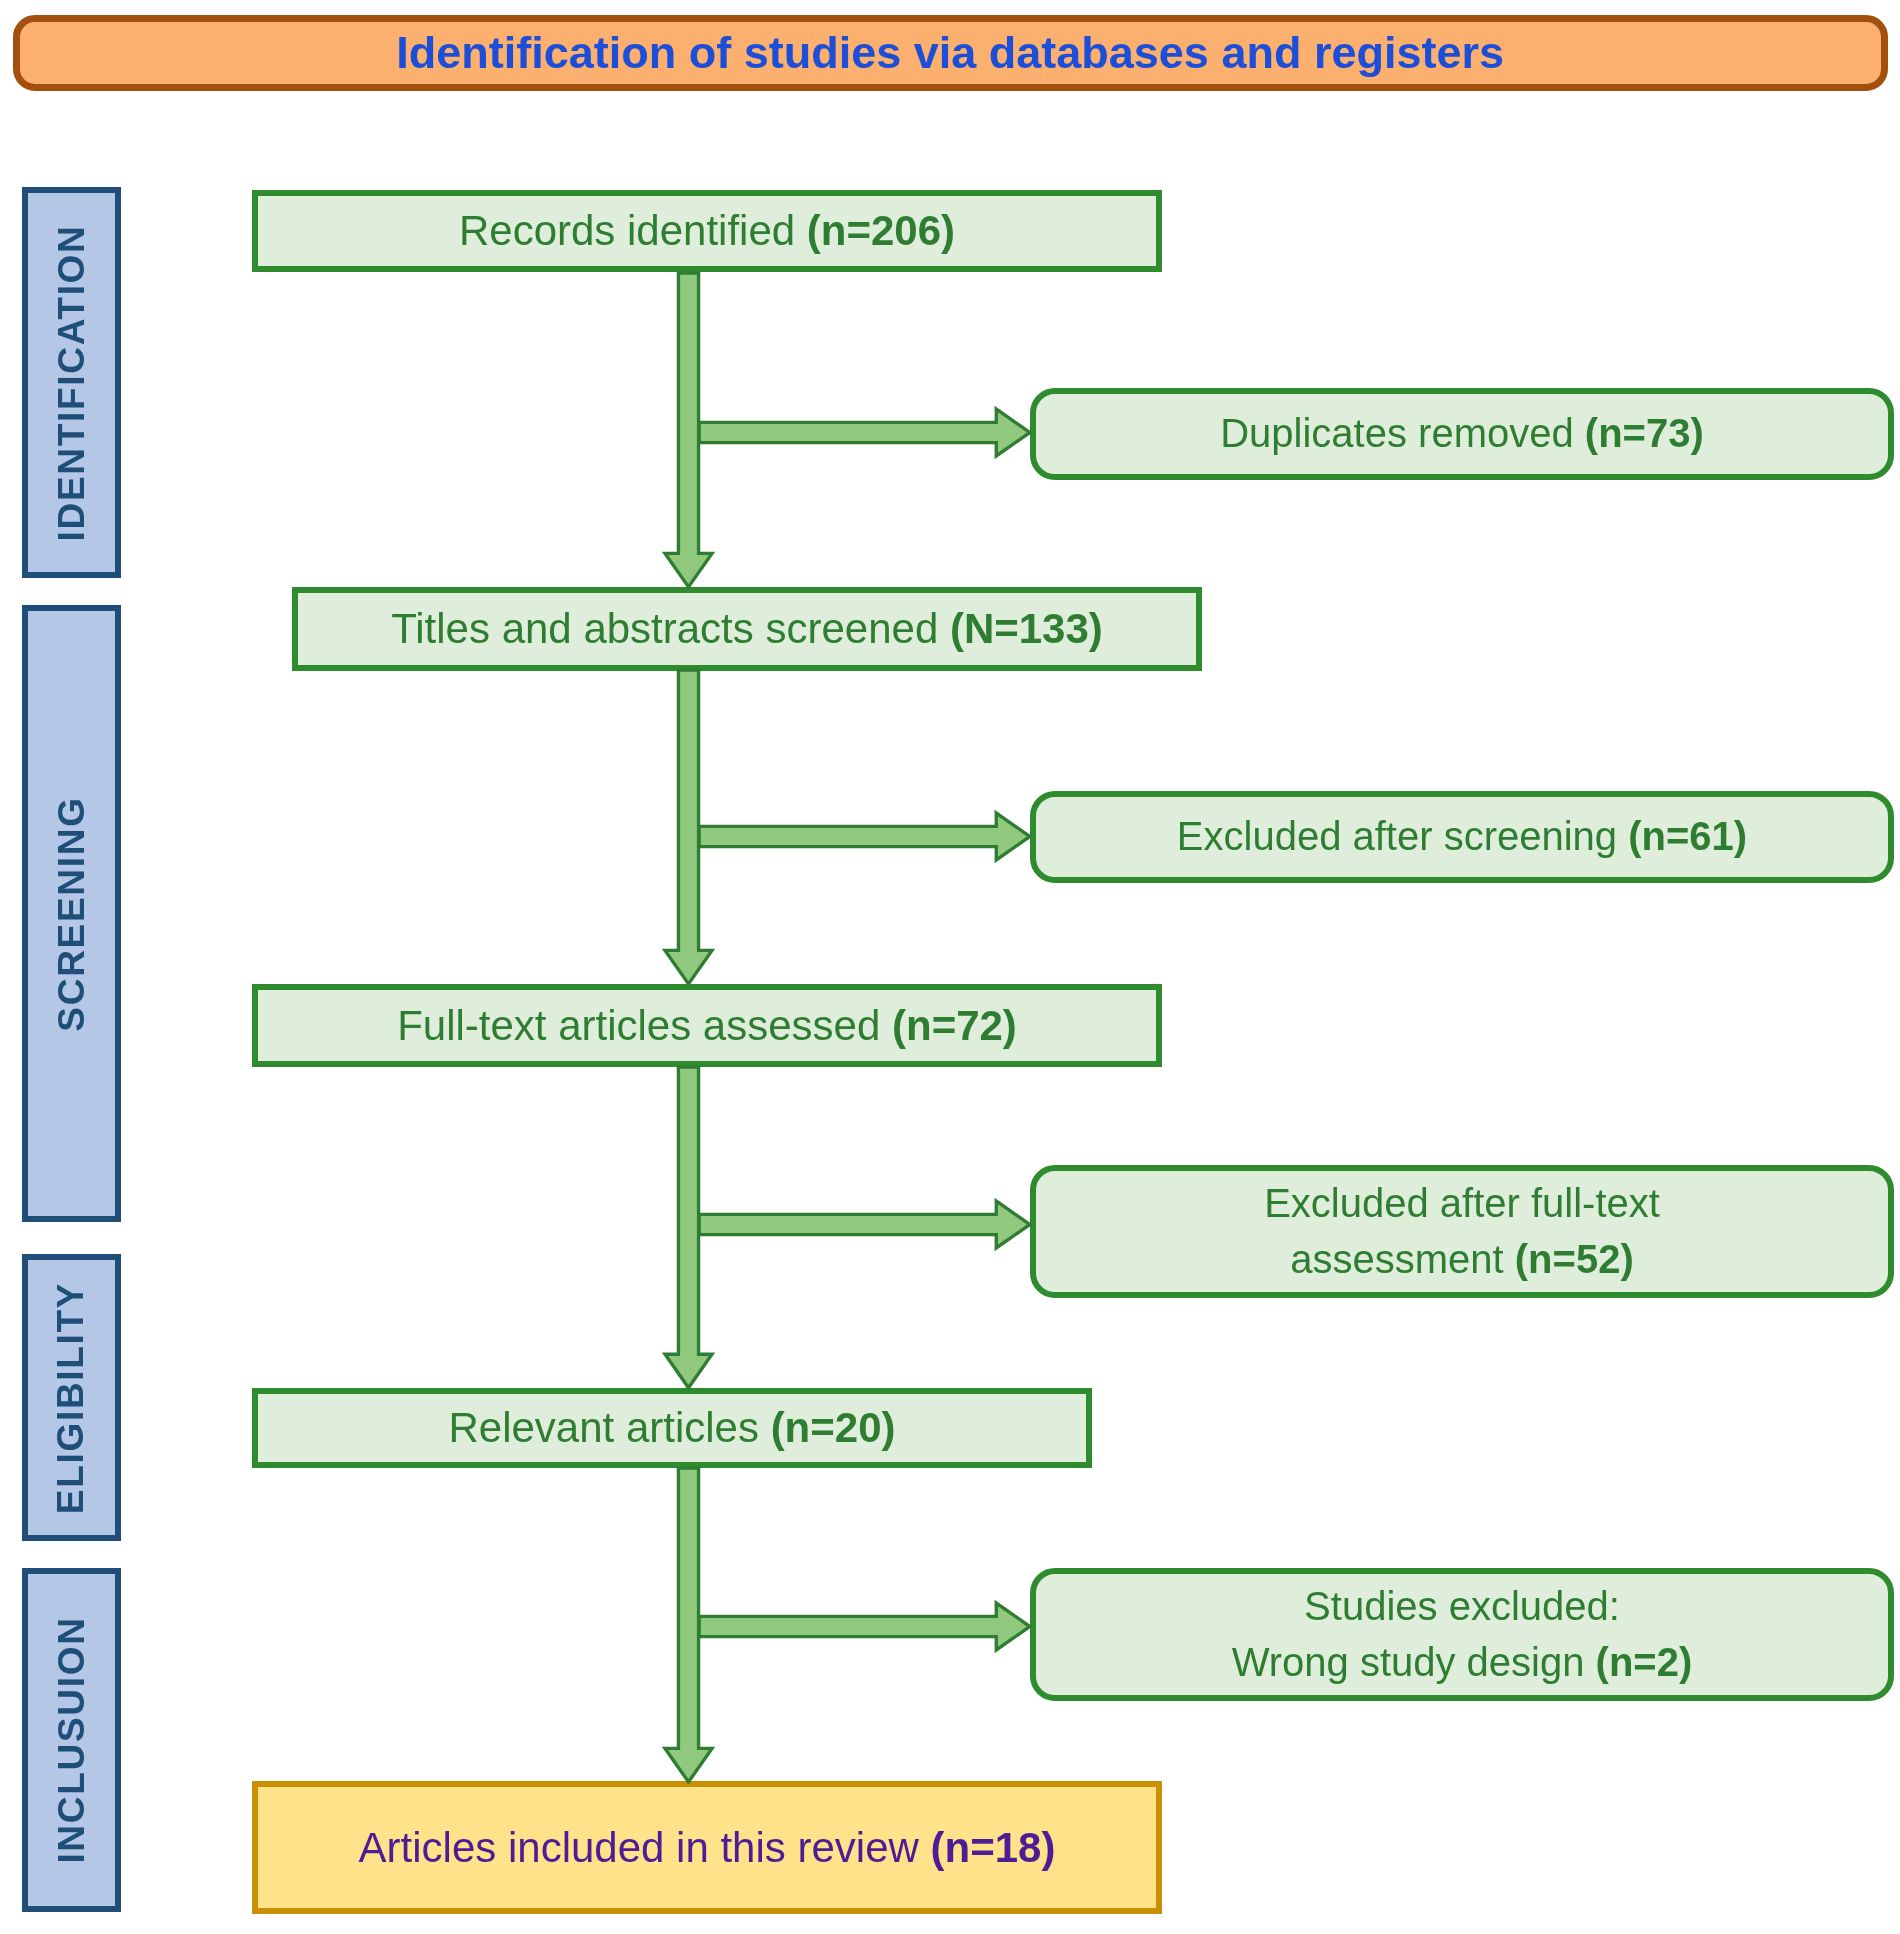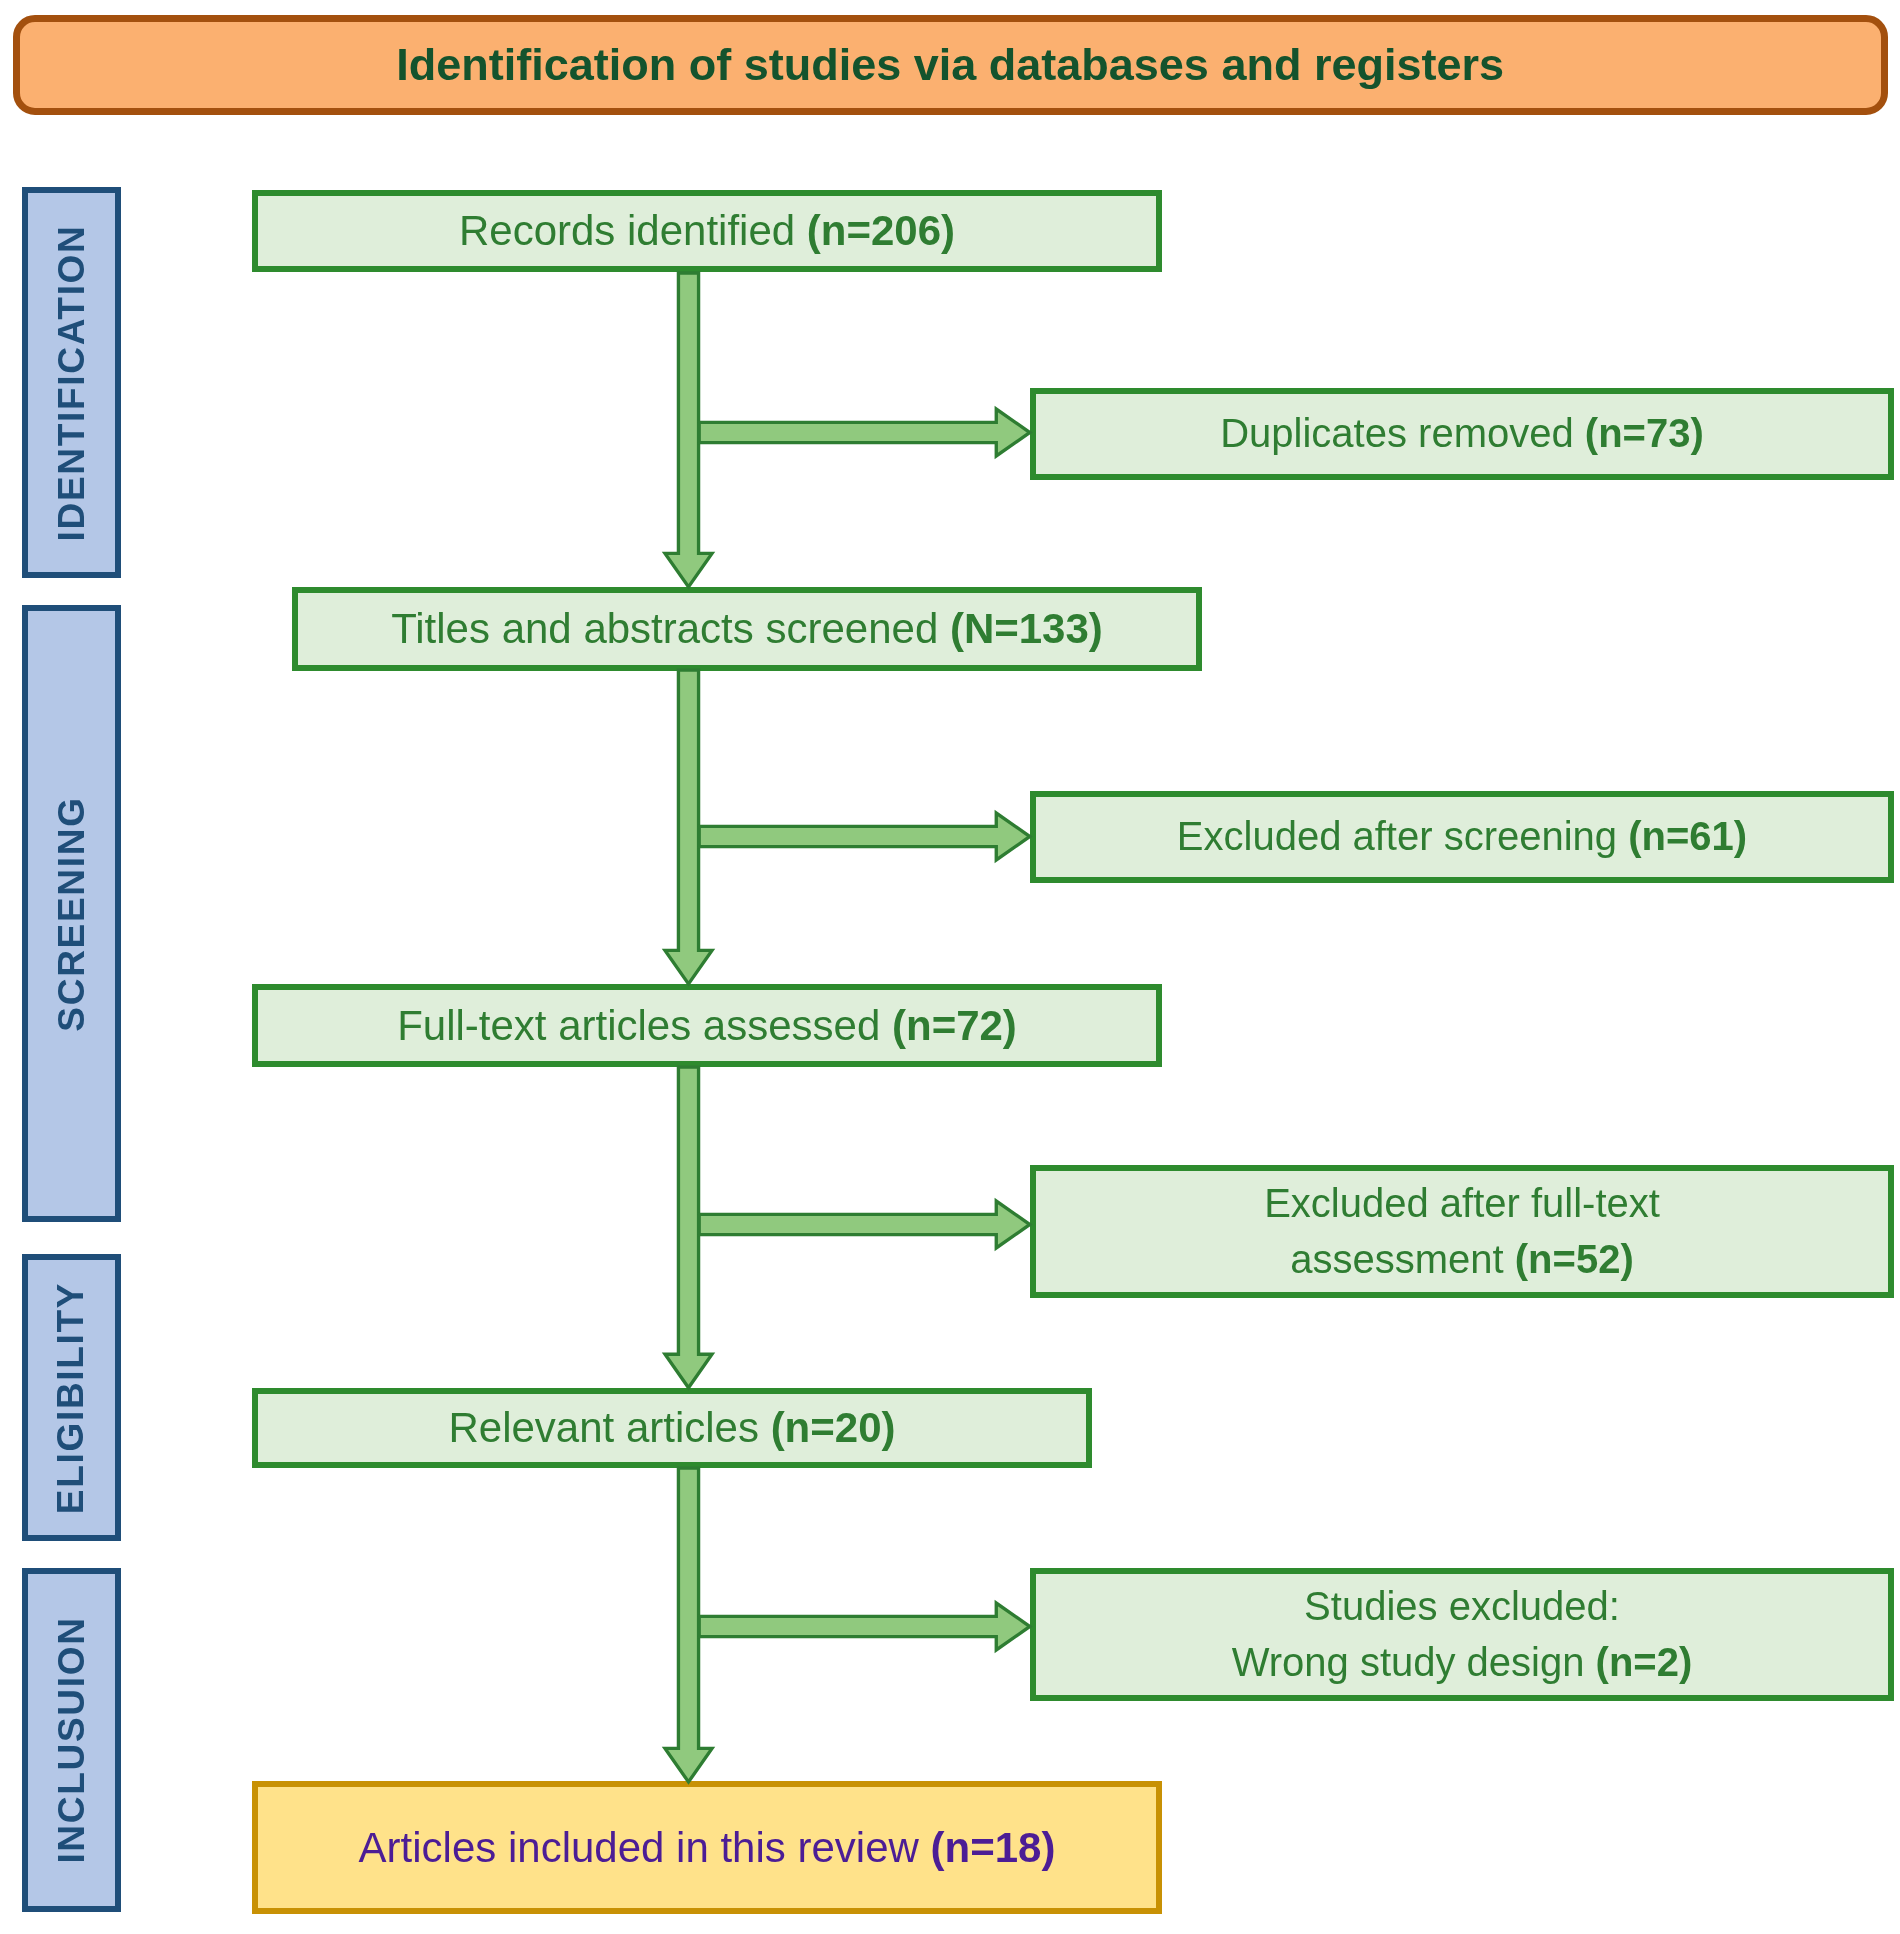--- a/index.html
+++ b/index.html
@@ -5,44 +5,44 @@
   html,body{margin:0;padding:0;background:#ffffff;}
   *{box-sizing:border-box;}
   #canvas{
     position:relative;
     width:1901px;height:1935px;
     background:#ffffff;
     font-family:"Liberation Sans", sans-serif;
   }
   
   .banner{
-    position:absolute;left:12.6px;top:15px;width:1875px;height:100px;
+    position:absolute;left:12.6px;top:15px;width:1875px;height:76px;
     background:#FBB070;border:7.6px solid #A3500E;border-radius:22px;
     display:flex;align-items:center;justify-content:center;
-    color:#14532d;font-weight:bold;font-size:45px;
+    color:#1d4ed8;font-weight:bold;font-size:45px;
   }
   
   .stage{
     position:absolute;left:22px;width:99px;
     background:#B4C7E7;border:6.7px solid #1F4E79;
     display:flex;align-items:center;justify-content:center;
   }
   .stage .vlabel{
     transform:rotate(-90deg);white-space:nowrap;
     color:#1F4E79;font-weight:bold;font-size:37px;letter-spacing:1.7px;
   }
   
   .fbox{
     position:absolute;
     background:#DFEEDA;border:6.7px solid #2E8B2E;
     display:flex;flex-direction:column;align-items:center;justify-content:center;
     color:#2F7D32;font-size:42px;line-height:1.38;text-align:right;
   }
   .fbox b{font-weight:bold;}
-  .fbox.side{font-size:40px;}
+  .fbox.side{font-size:40px;border-radius:25px;}
   .fbox.include{
     background:#FFE28A;border-color:#C89104;color:#4c1d95;
   }
   .arrow{position:absolute;overflow:visible;}
   .arrow polygon{fill:#90C97E;stroke:#2E7D32;stroke-width:4;stroke-linejoin:miter;}
 </style>
 </head>
 <body>
 
 <div id="canvas">

